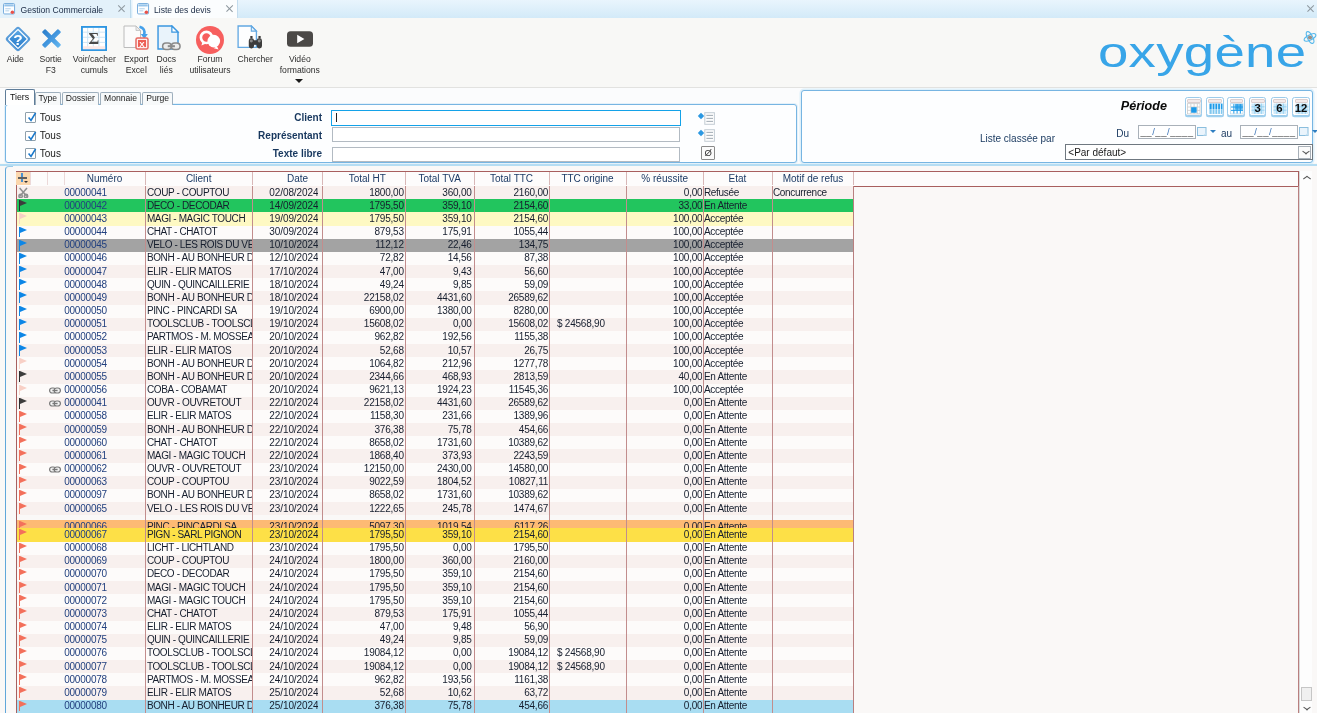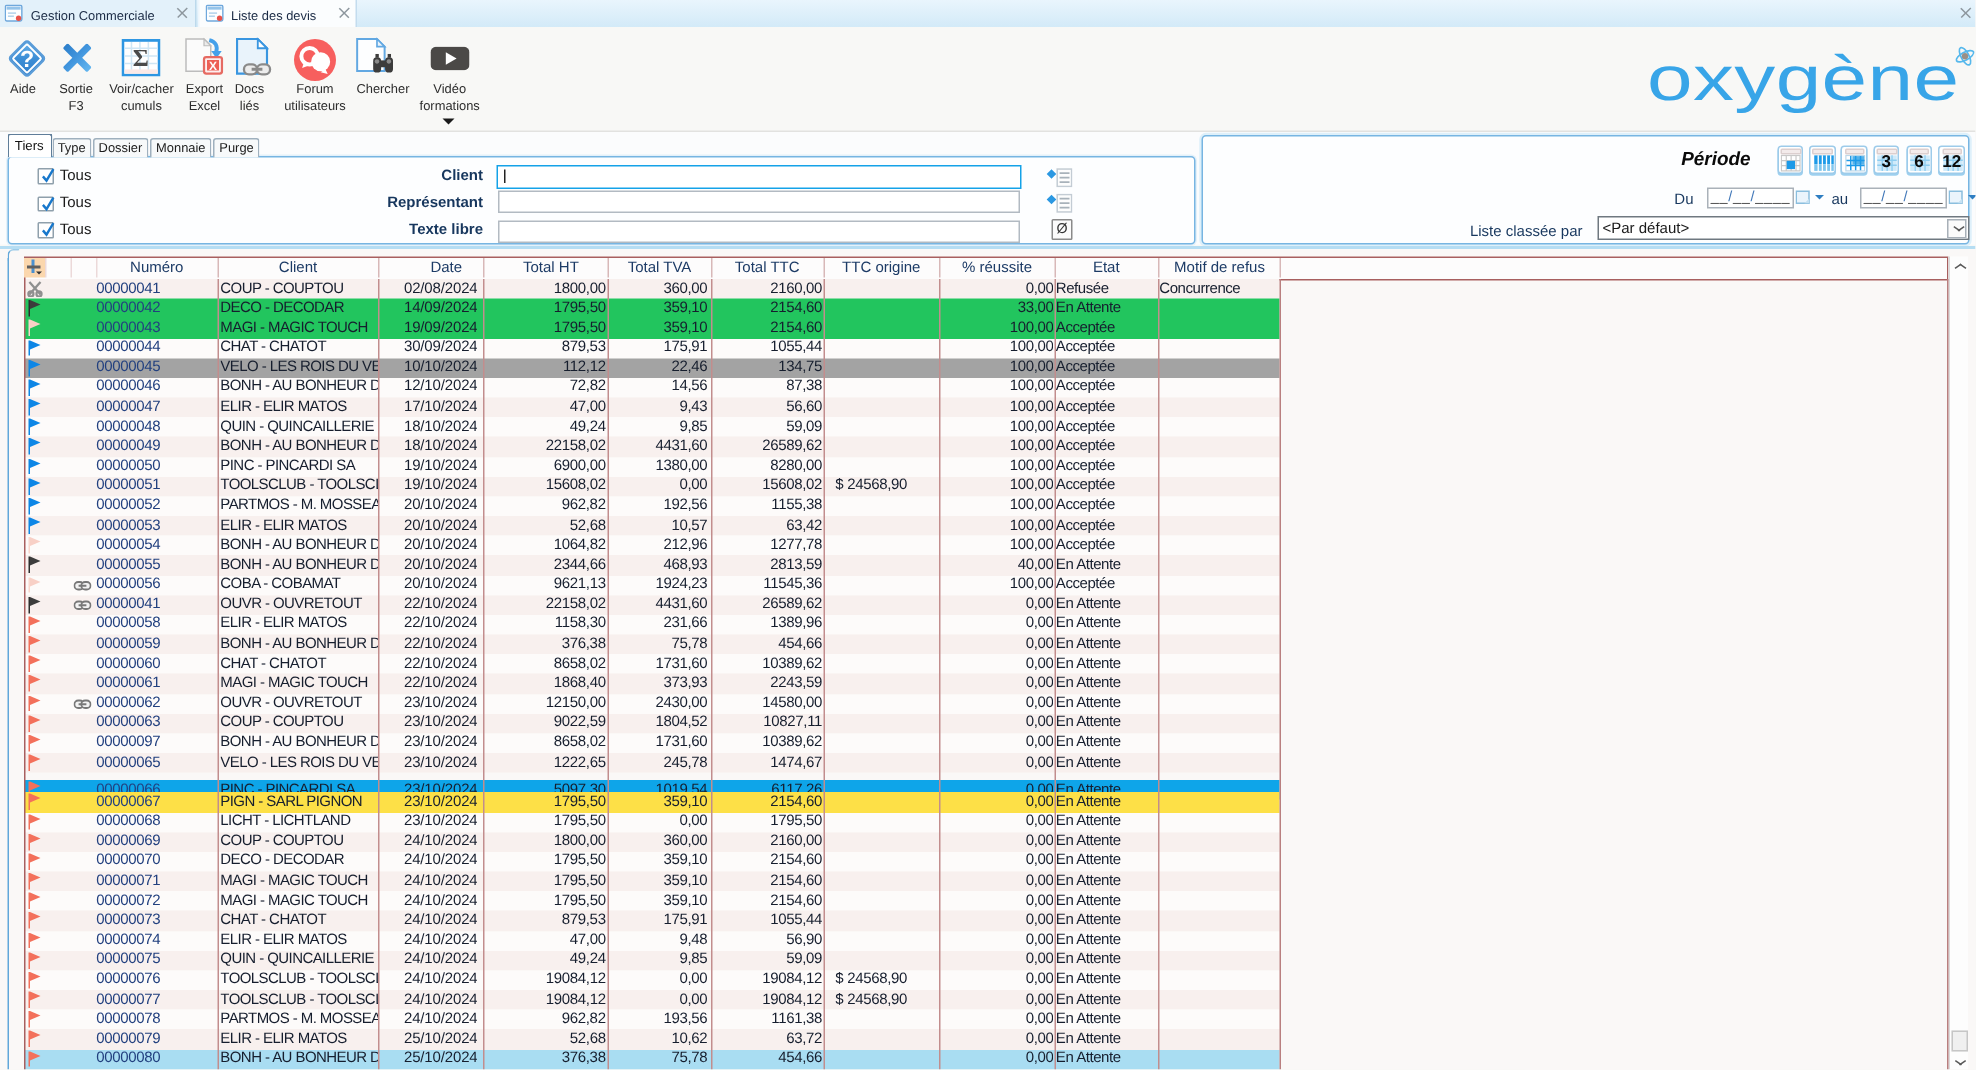--- a/index.html
+++ b/index.html
@@ -316,21 +316,21 @@
 <svg class="a" style="left:1196.8px;top:125.6px" width="10" height="11" viewBox="0 0 10 11">
     <rect x="0.5" y="1.5" width="8.5" height="8" fill="#eaf4fc" stroke="#8abede" stroke-width="1"></rect>
     <path d="M6 9.5 l3 -3 v3 z" fill="#c4e0f2"></path>
   </svg>
 <svg class="a" style="left:1299.3px;top:125.6px" width="10" height="11" viewBox="0 0 10 11">
     <rect x="0.5" y="1.5" width="8.5" height="8" fill="#eaf4fc" stroke="#8abede" stroke-width="1"></rect>
     <path d="M6 9.5 l3 -3 v3 z" fill="#c4e0f2"></path>
   </svg>
 <div class="a" style="left:1209.8px;top:130.4px;width:0;height:0;border-left:3.6px solid transparent;border-right:3.6px solid transparent;border-top:3.8px solid #2e7ec2"></div>
 <div class="a" style="left:1311.8px;top:130.4px;width:0;height:0;border-left:3.6px solid transparent;border-right:3.6px solid transparent;border-top:3.8px solid #2e7ec2"></div>
-<div class="dlab" style="left:945px;top:149px;width:110px;text-align:right">Liste classée par</div>
+<div class="dlab" style="left:945px;top:133px;width:110px;text-align:right">Liste classée par</div>
 <div class="a" style="left:1064.5px;top:144.4px;width:248px;height:15.2px;background:#fff;border:1px solid #6f7880">
     <div class="a" style="left:2.8px;top:1.4px;font-size:10px;color:#1a1a1a">&lt;Par défaut&gt;</div>
     <div class="a" style="right:0.4px;top:0.4px;width:13.2px;height:13.2px;background:#fbfbfb;border:1px solid #a8b0b8">
       <span class="chev dn" style="left:2.4px;top:4.6px"></span>
     </div>
   </div>
 <div class="a" style="left:0;top:163.6px;width:1317px;height:2.3px;background:#b5ddf3"></div>
 <div class="a" style="left:0;top:166.4px;width:1317px;height:546.6px;background:#faf8f7"></div>
 <div class="a" style="left:5px;top:166.4px;width:8px;height:8px;border-left:1.4px solid #61a7da;border-top:1.4px solid #9dcbe8;border-top-left-radius:4px"></div>
 <div class="a" style="left:5px;top:172px;width:1.4px;height:541px;background:#61a7da"></div>
@@ -386,21 +386,21 @@
     <span class="flag f-dark"></span>
     <span class="cell c-num">00000042</span>
     <span class="cell c-cli">DECO - DECODAR</span>
     <span class="cell c-dat">14/09/2024</span>
     <span class="cell c-ht">1795,50</span>
     <span class="cell c-tva">359,10</span>
     <span class="cell c-ttc">2154,60</span>
     <span class="cell c-pct">33,00</span>
     <span class="cell c-eta">En Attente</span>
   </div>
-<div class="row" style="top:212.34px;height:13.22px;background:#22c55e">
+<div class="row" style="top:212.34px;height:13.22px;background:#fef9c3">
     <span class="flag f-pale"></span>
     <span class="cell c-num">00000043</span>
     <span class="cell c-cli">MAGI - MAGIC TOUCH</span>
     <span class="cell c-dat">19/09/2024</span>
     <span class="cell c-ht">1795,50</span>
     <span class="cell c-tva">359,10</span>
     <span class="cell c-ttc">2154,60</span>
     <span class="cell c-pct">100,00</span>
     <span class="cell c-eta">Acceptée</span>
   </div>
@@ -504,21 +504,21 @@
     <span class="cell c-pct">100,00</span>
     <span class="cell c-eta">Acceptée</span>
   </div>
 <div class="row" style="top:344.01px;height:13.22px;background:#f8f0ee">
     <span class="flag f-blue"></span>
     <span class="cell c-num">00000053</span>
     <span class="cell c-cli">ELIR - ELIR MATOS</span>
     <span class="cell c-dat">20/10/2024</span>
     <span class="cell c-ht">52,68</span>
     <span class="cell c-tva">10,57</span>
-    <span class="cell c-ttc">63,42</span>
+    <span class="cell c-ttc">26,75</span>
     <span class="cell c-pct">100,00</span>
     <span class="cell c-eta">Acceptée</span>
   </div>
 <div class="row" style="top:357.18px;height:13.22px;background:#fdfbfa">
     <span class="flag f-pale"></span>
     <span class="cell c-num">00000054</span>
     <span class="cell c-cli">BONH - AU BONHEUR DU BRICO</span>
     <span class="cell c-dat">20/10/2024</span>
     <span class="cell c-ht">1064,82</span>
     <span class="cell c-tva">212,96</span>
@@ -661,21 +661,21 @@
     <span class="flag f-red"></span>
     <span class="cell c-num">00000065</span>
     <span class="cell c-cli">VELO - LES ROIS DU VELO</span>
     <span class="cell c-dat">23/10/2024</span>
     <span class="cell c-ht">1222,65</span>
     <span class="cell c-tva">245,78</span>
     <span class="cell c-ttc">1474,67</span>
     <span class="cell c-pct">0,00</span>
     <span class="cell c-eta">En Attente</span>
   </div>
-<div class="row" style="top:520px;height:13.22px;background:#0ea5e9">
+<div class="row" style="top:520px;height:13.22px;background:#fdba74">
     <span class="flag f-red"></span>
     <span class="cell c-num">00000066</span>
     <span class="cell c-cli">PINC - PINCARDI SA</span>
     <span class="cell c-dat">23/10/2024</span>
     <span class="cell c-ht">5097,30</span>
     <span class="cell c-tva">1019,54</span>
     <span class="cell c-ttc">6117,26</span>
     <span class="cell c-pct">0,00</span>
     <span class="cell c-eta">En Attente</span>
   </div>

